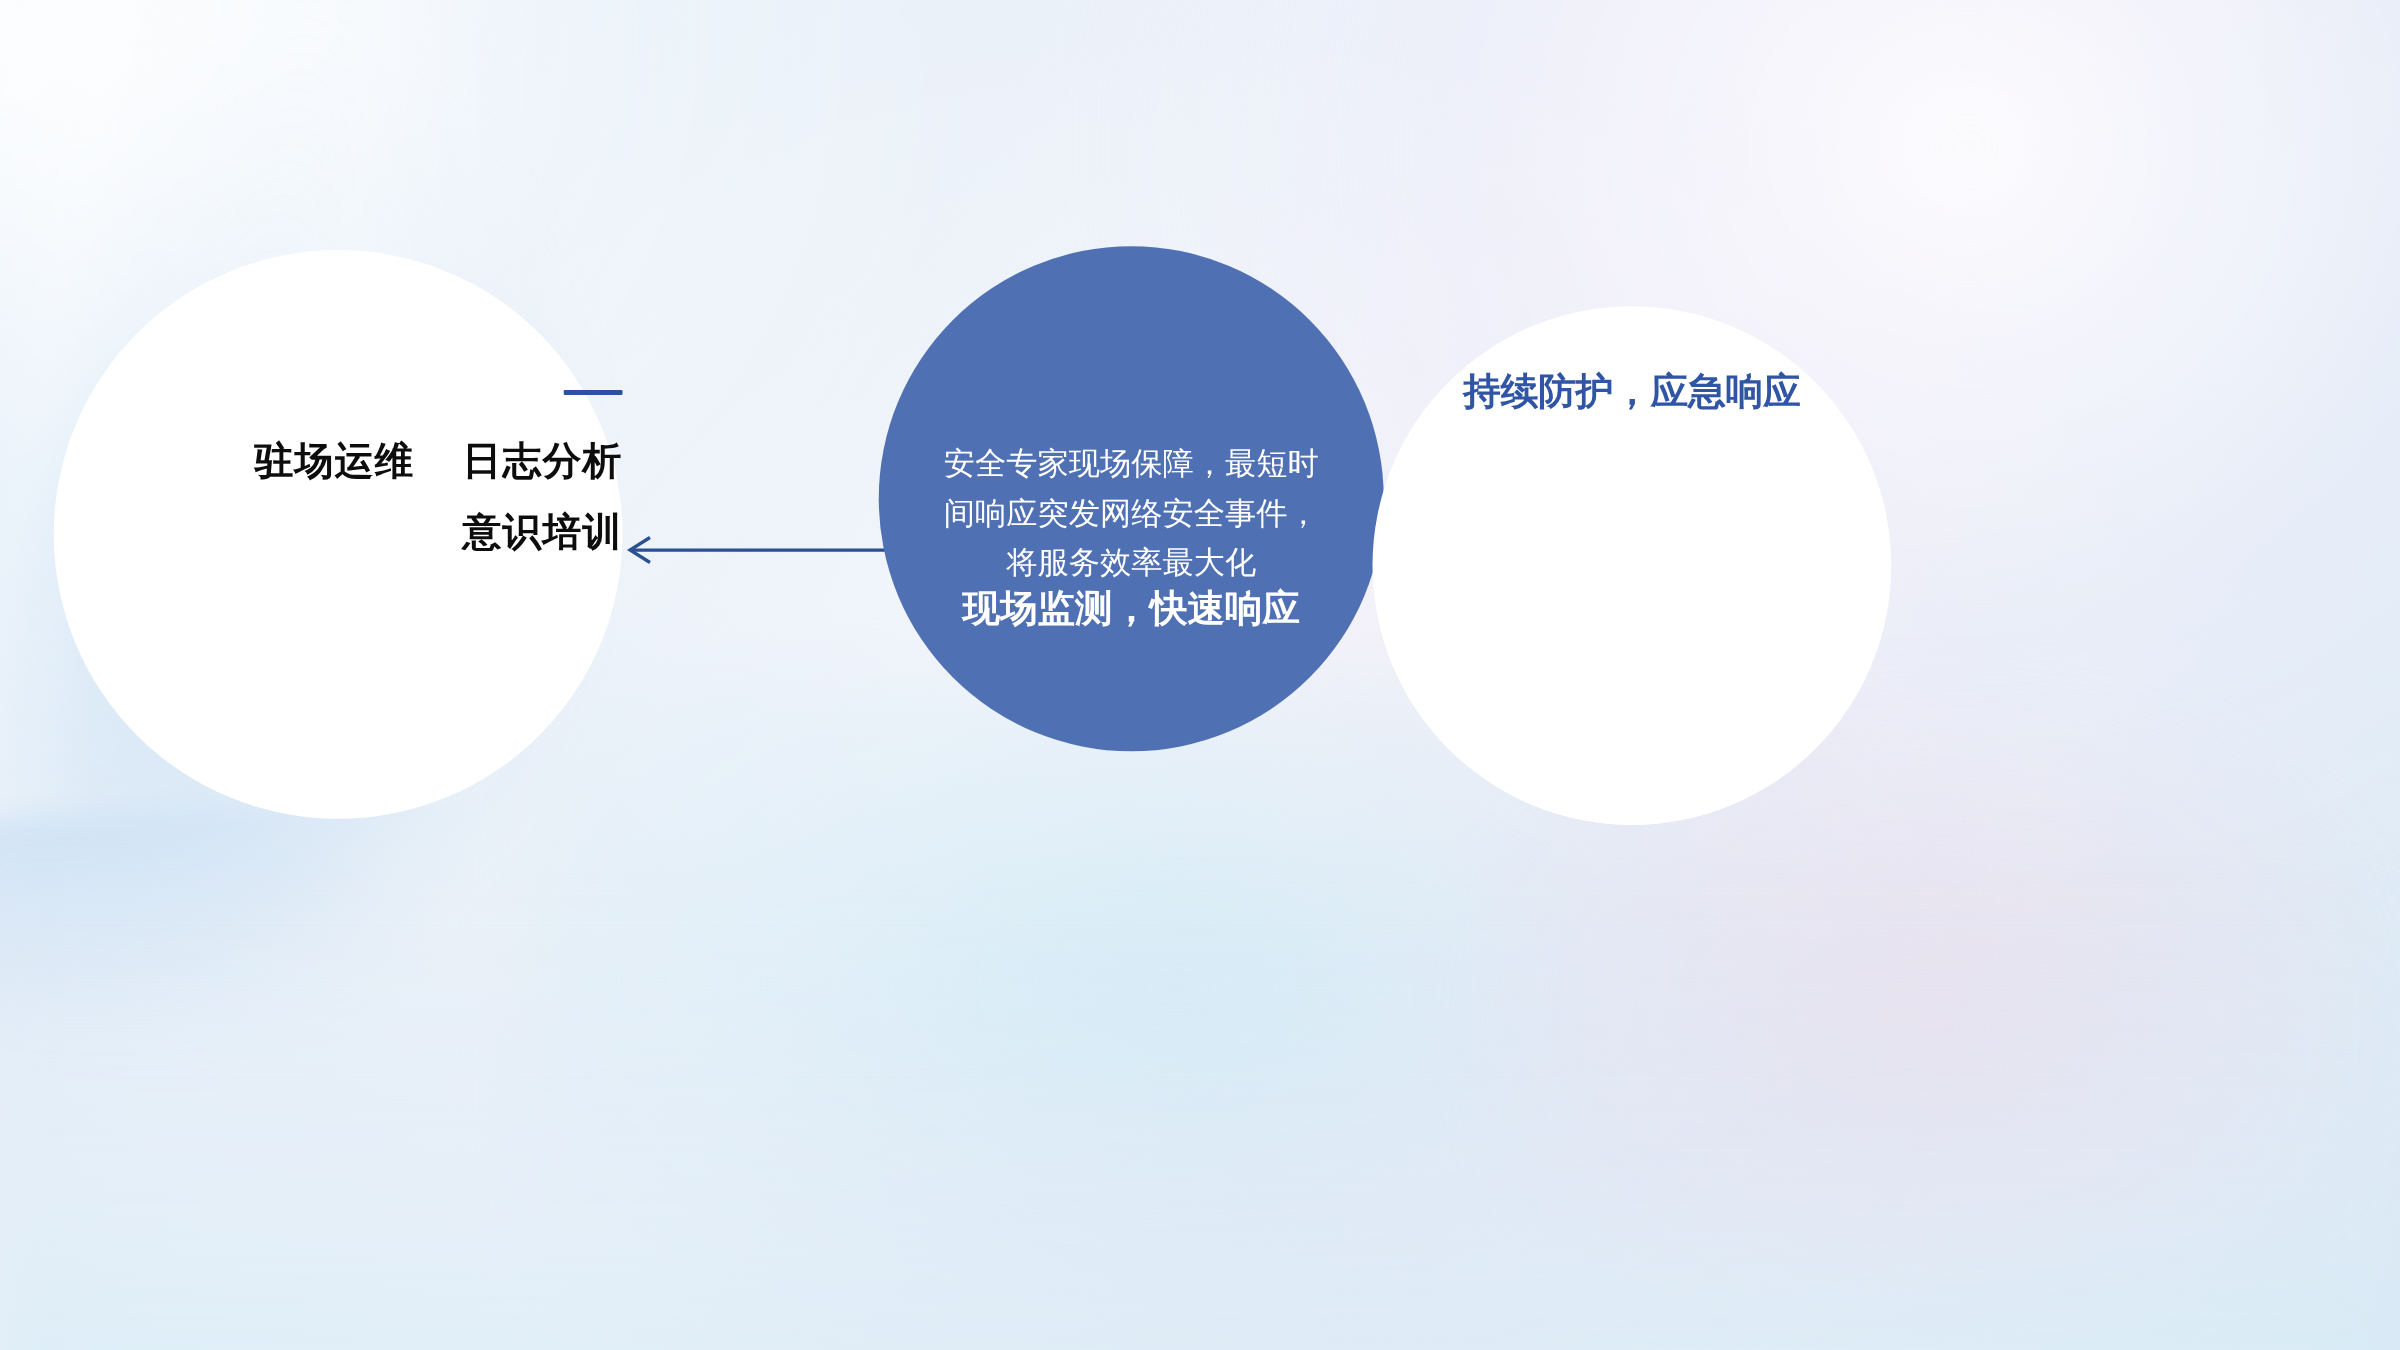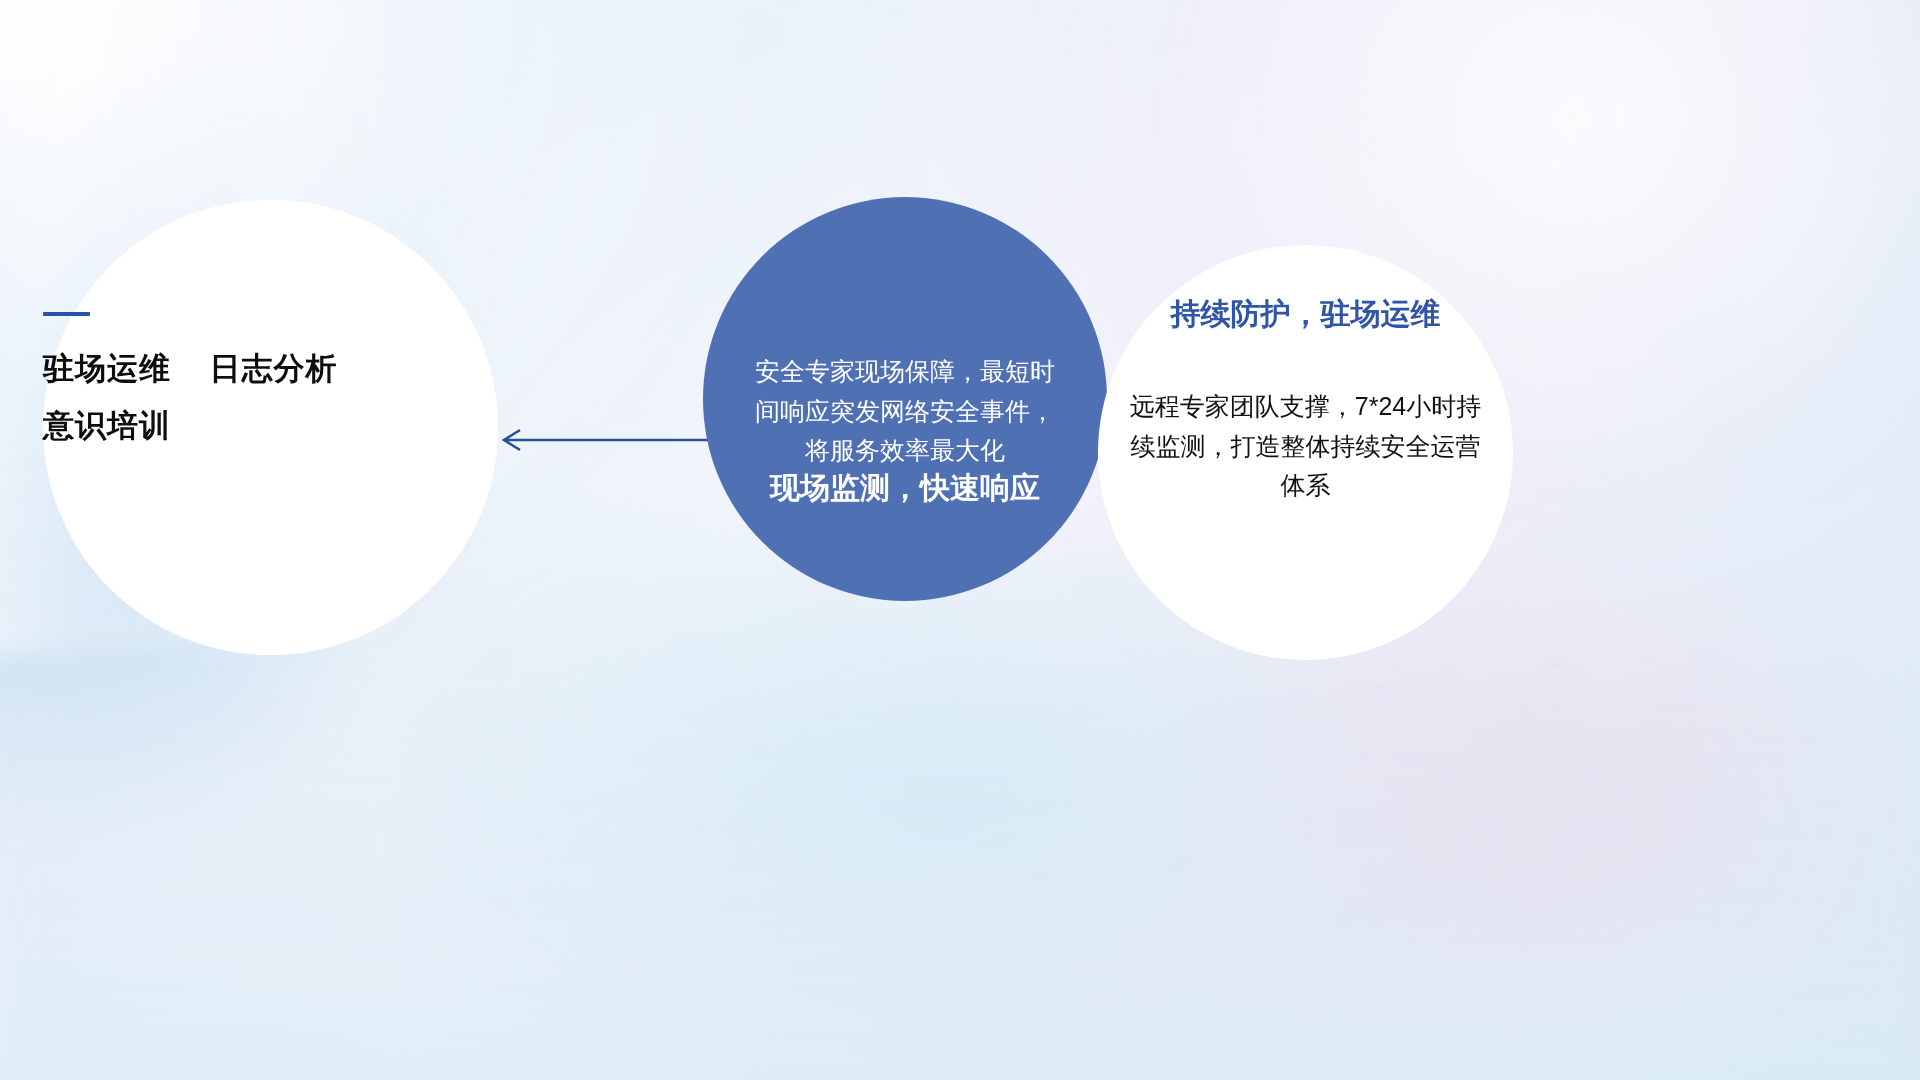--- a/index.html
+++ b/index.html
@@ -80,21 +80,21 @@
     background:#5070b4;
   }
   #circle-right{
     left:1098px;top:245px;width:415px;height:415px;
     background:#ffffff;
   }
 
   
   #left-content{
     position:absolute;left:43px;top:200px;width:455px;height:455px;
-    display:flex;flex-direction:column;align-items:flex-start;justify-content:flex-start;
+    display:flex;flex-direction:column;align-items:flex-end;justify-content:flex-start;
     padding-top:112px;box-sizing:border-box;
   }
   #left-divider{
     width:47px;height:4px;background:#2a52a0;border-radius:1px;margin-bottom:37px;
   }
   .left-line{
     color:#0d0d0d;font-weight:bold;font-size:31px;letter-spacing:1px;
     line-height:1.0;margin-bottom:26px;white-space:pre;
   }
   .left-line.last{margin-bottom:0;}
@@ -161,17 +161,16 @@
     <div class="left-line">驻场运维    日志分析</div>
     <div class="left-line last">意识培训</div>
   </div>
 
   <div id="mid-content">
     <div id="mid-body">安全专家现场保障，最短时间响应突发网络安全事件，将服务效率最大化</div>
     <div id="mid-title">现场监测，快速响应</div>
   </div>
 
   <div id="right-content">
-    <div id="right-title">持续防护，驻场运维</div>
-    <div id="right-body">远程专家团队支撑，7*24小时持续监测，打造整体持续安全运营体系</div>
+    <div id="right-title">持续防护，应急响应</div>
   </div>
 
 </div>
 
 </body></html>

